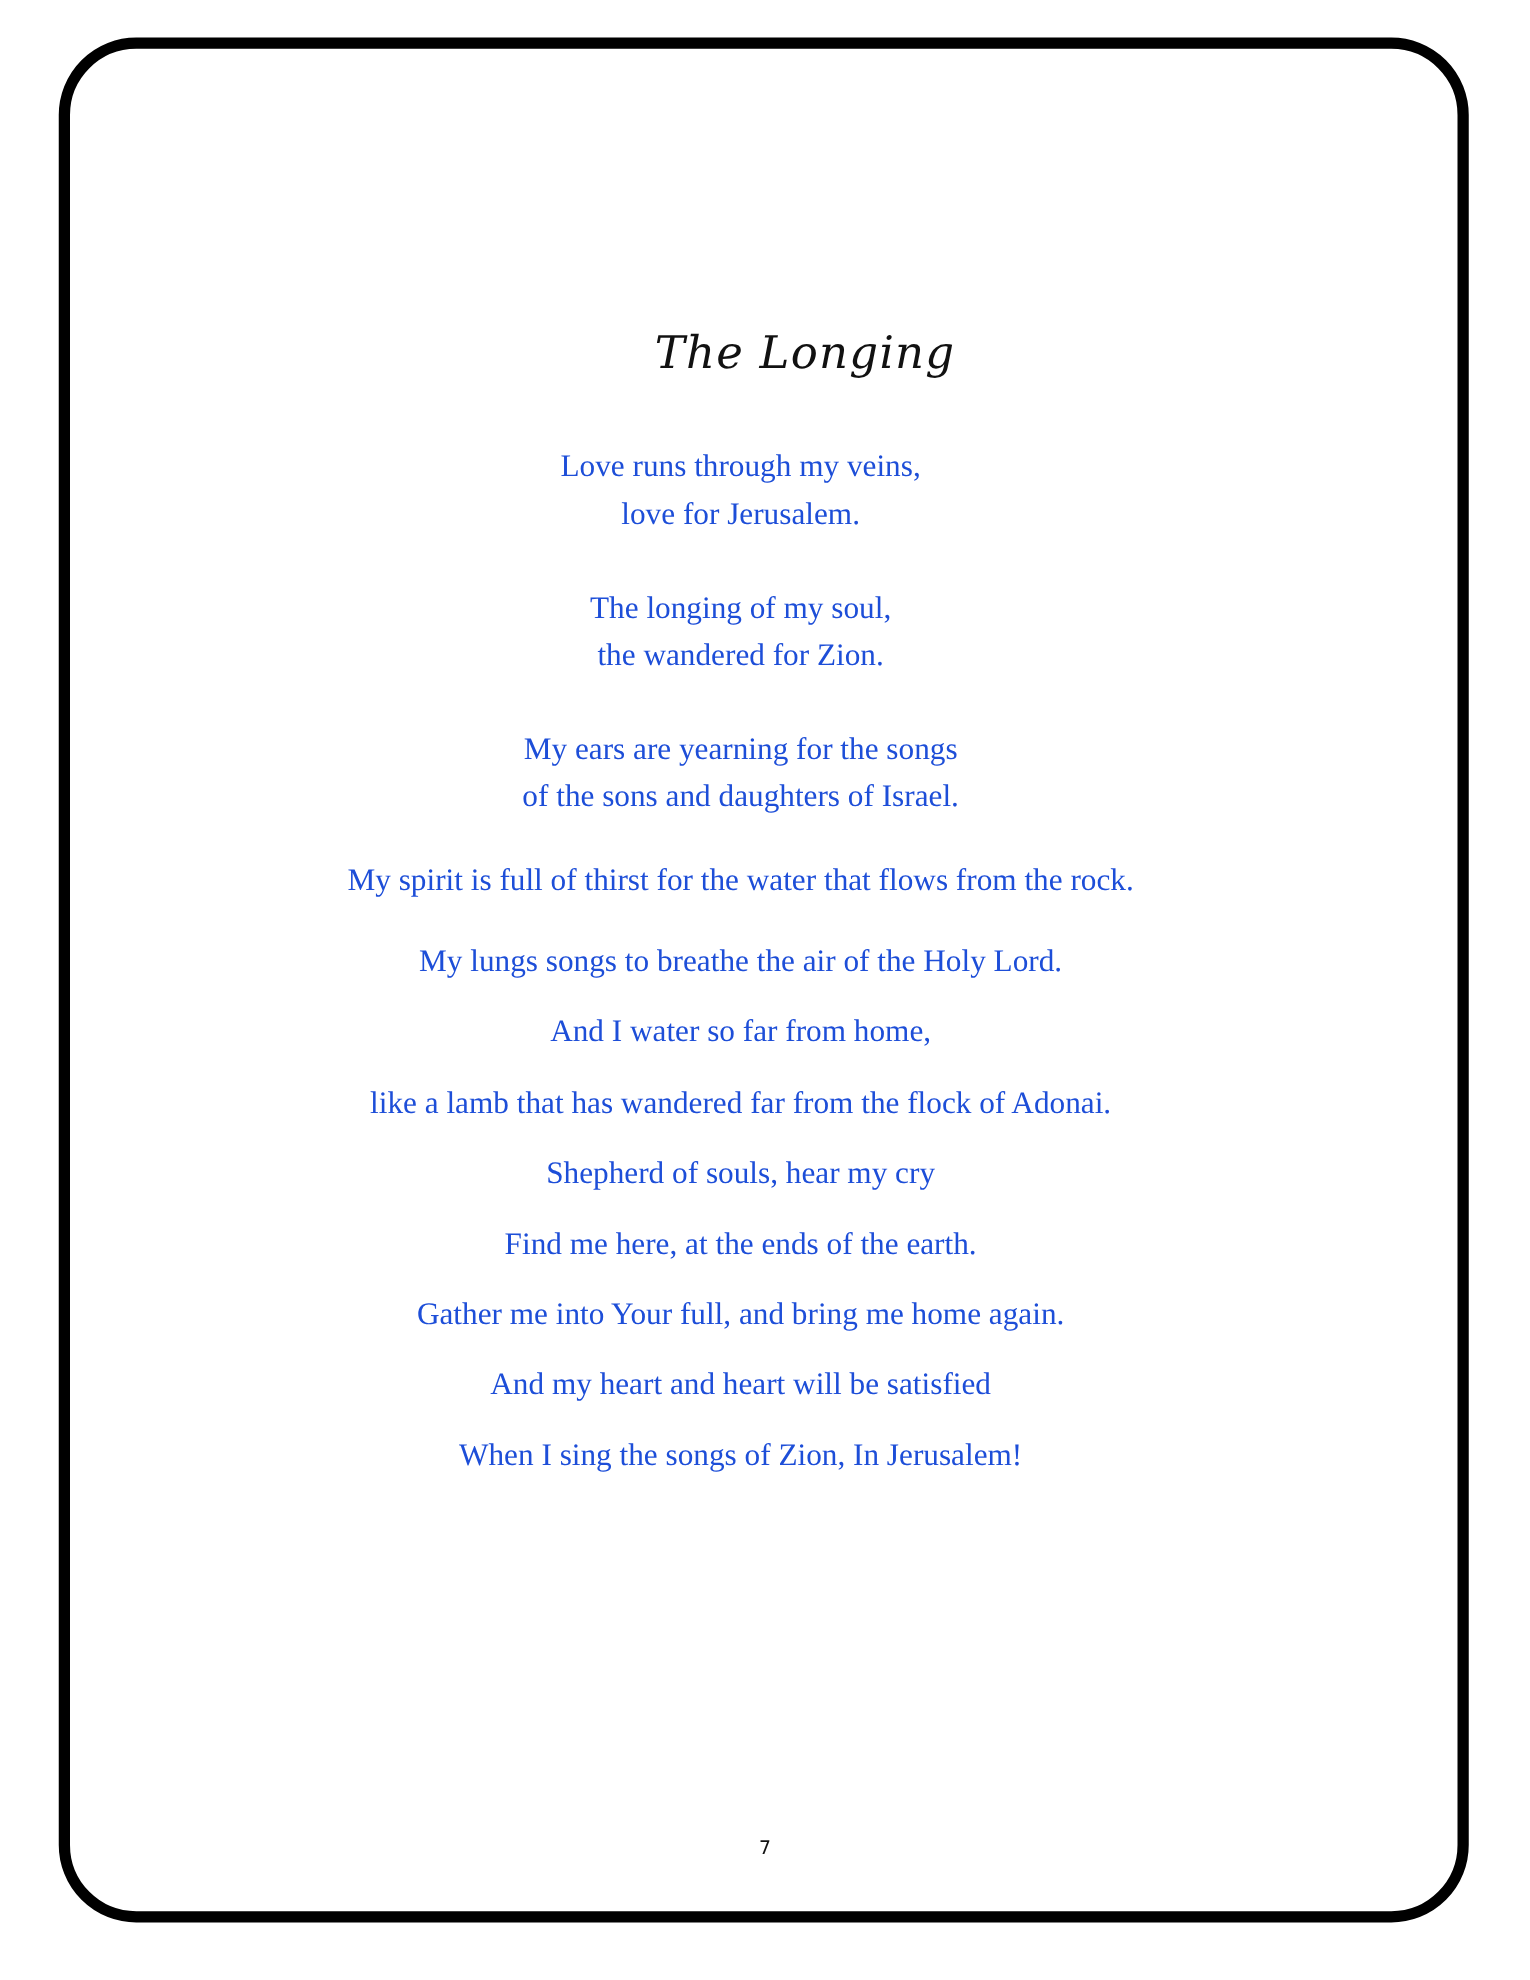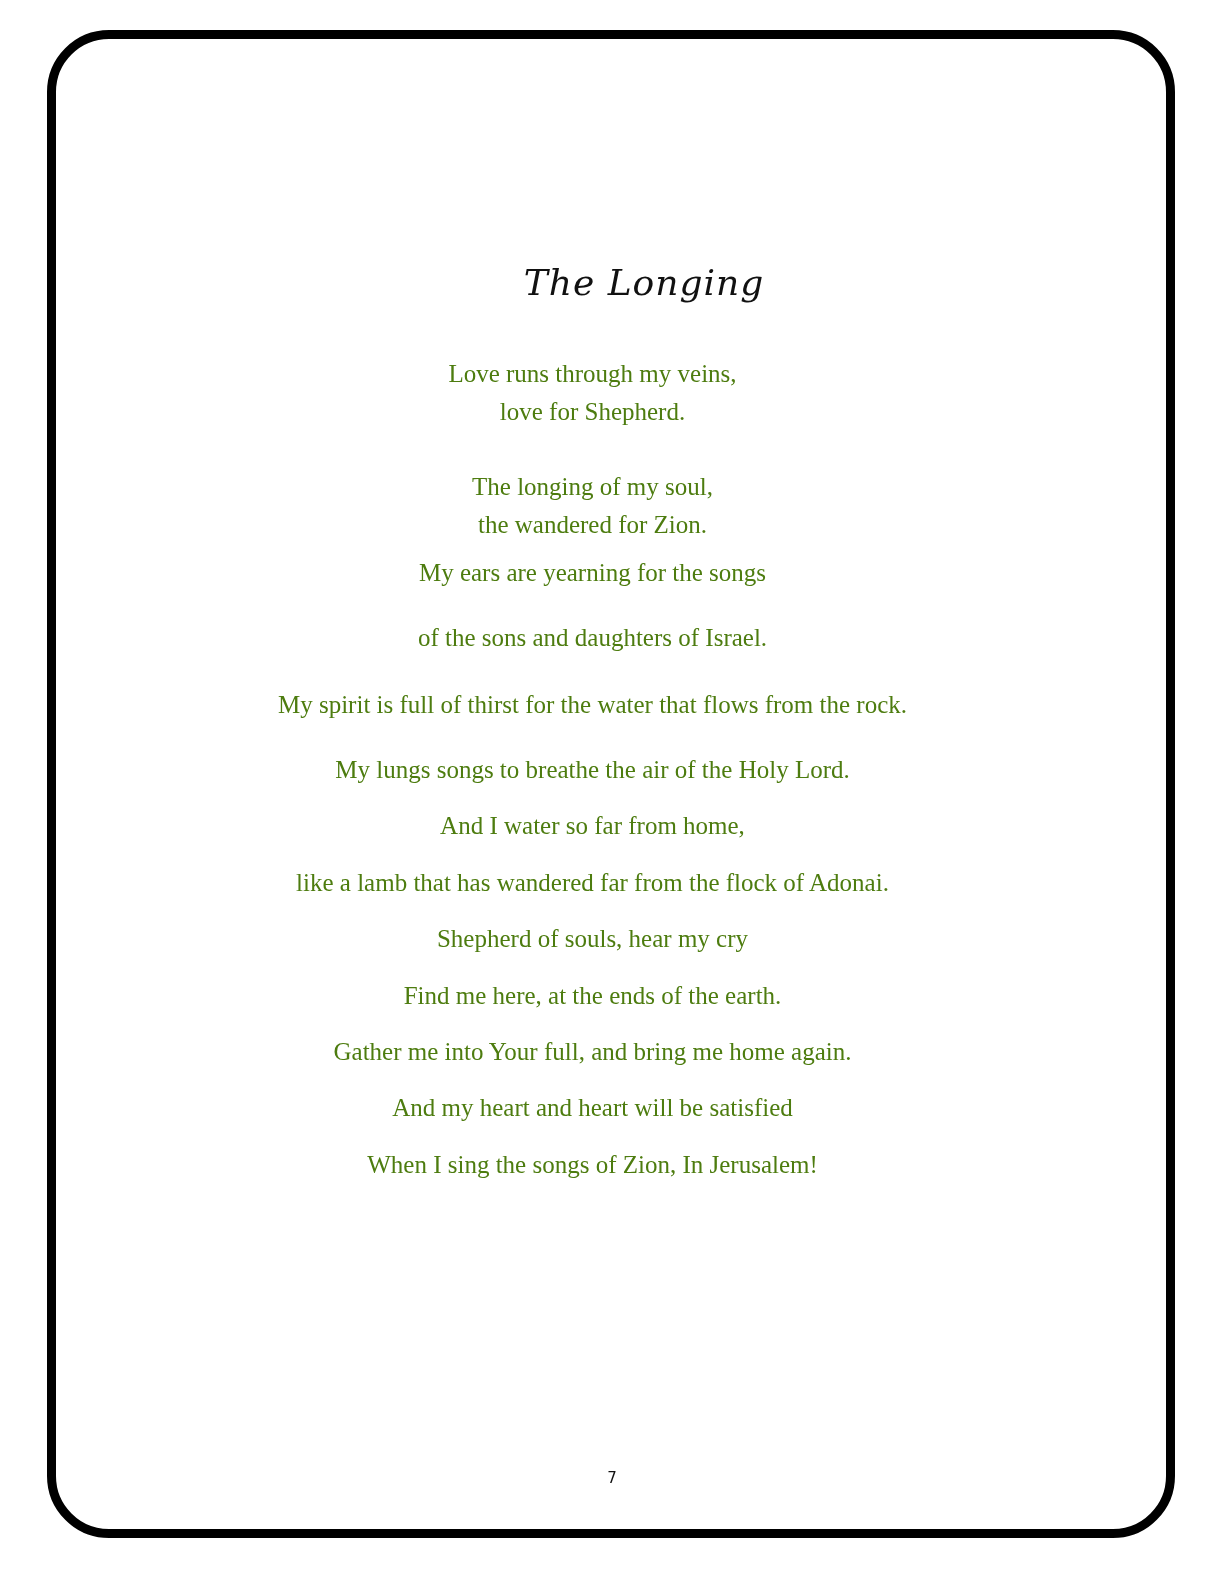--- a/index.html
+++ b/index.html
@@ -8,42 +8,42 @@
     position:absolute; left:47px; top:30px; width:1110px; height:1490px;
     border:9px solid #000; border-radius:62px; box-sizing:content-box;
   }
   .title {
     position:absolute; left:0; width:1224px; top:262px; text-align:center;
     font-family:"DejaVu Serif", serif; font-style:italic; font-size:36px;
     color:#111; letter-spacing:1px;margin-left:32px;
   }
   .line {
     position:absolute; left:0; width:1185px; text-align:center;
-    font-family:"Liberation Serif", serif; font-size:25px; color:#4d7c0f;
+    font-family:"Liberation Serif", serif; font-size:25px; color:#1d4ed8;
     line-height:30px;
   }
   .pagenum {
     position:absolute; left:0; width:1224px; top:1469px; text-align:center;
     font-family:"DejaVu Sans", sans-serif; font-size:15px; color:#111;
   }
 </style>
 </head>
 <body>
 
 <div class="frame"></div>
 
 <div class="title">The Longing</div>
 
 <div class="line" style="top:359px">Love runs through my veins,</div>
-<div class="line" style="top:397px">love for Shepherd.</div>
+<div class="line" style="top:397px">love for Jerusalem.</div>
 
 <div class="line" style="top:472px">The longing of my soul,</div>
 <div class="line" style="top:510px">the wandered for Zion.</div>
 
-<div class="line" style="top:558px">My ears are yearning for the songs</div>
+<div class="line" style="top:585px">My ears are yearning for the songs</div>
 <div class="line" style="top:623px">of the sons and daughters of Israel.</div>
 
 <div class="line" style="top:690px">My spirit is full of thirst for the water that flows from the rock.</div>
 <div class="line" style="top:755px">My lungs songs to breathe the air of the Holy Lord.</div>
 <div class="line" style="top:811px">And I water so far from home,</div>
 <div class="line" style="top:868px">like a lamb that has wandered far from the flock of Adonai.</div>
 <div class="line" style="top:924px">Shepherd of souls, hear my cry</div>
 <div class="line" style="top:981px">Find me here, at the ends of the earth.</div>
 <div class="line" style="top:1037px">Gather me into Your full, and bring me home again.</div>
 <div class="line" style="top:1093px">And my heart and heart will be satisfied</div>

